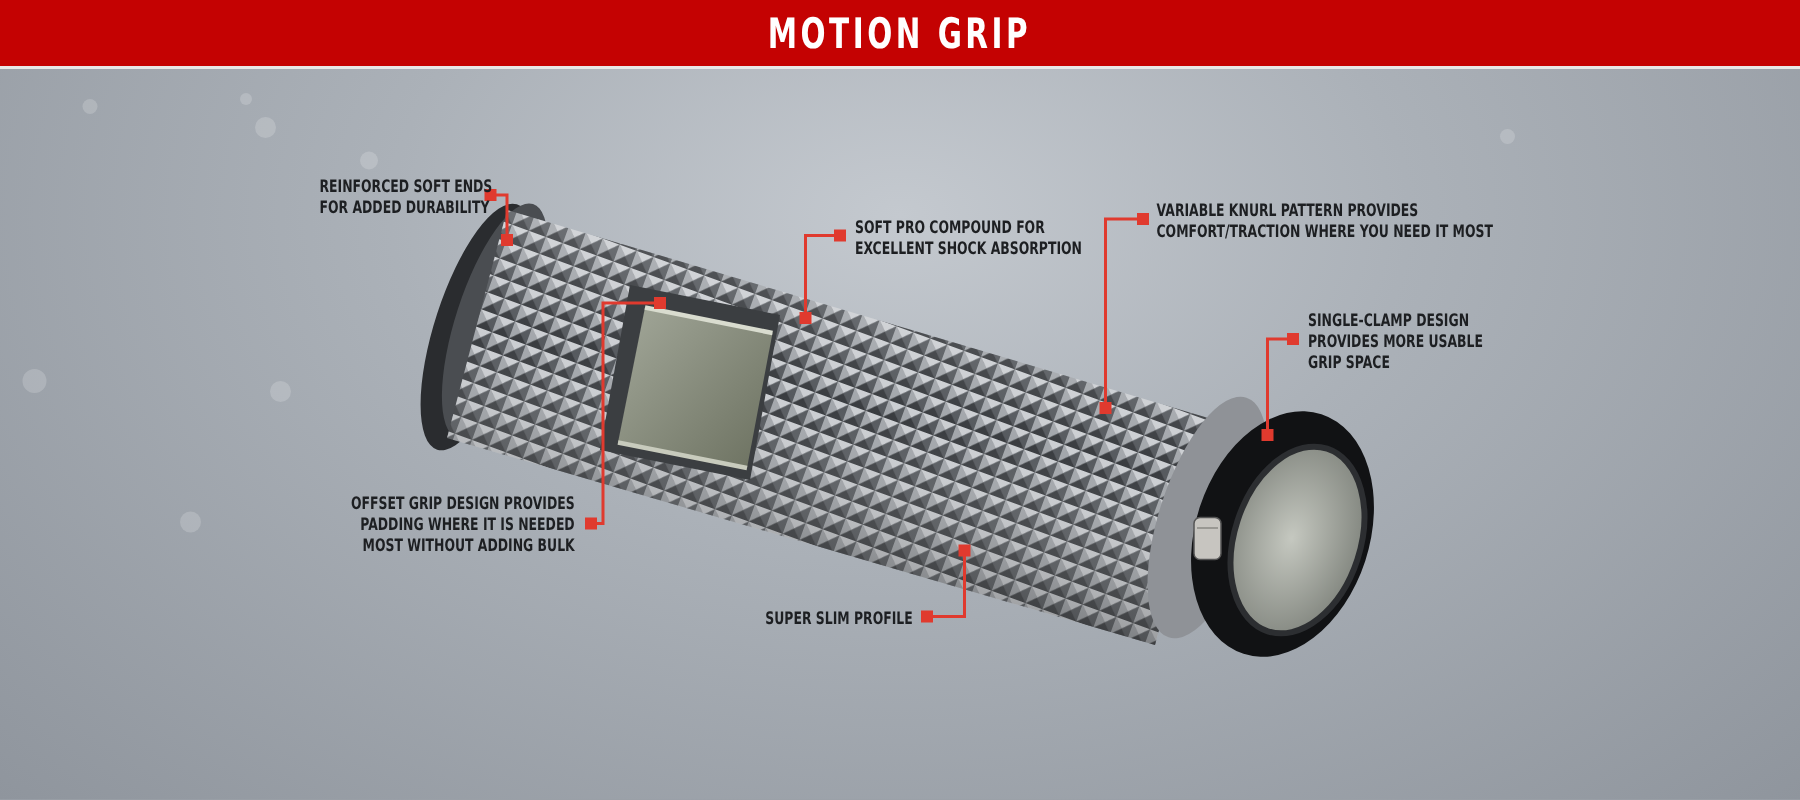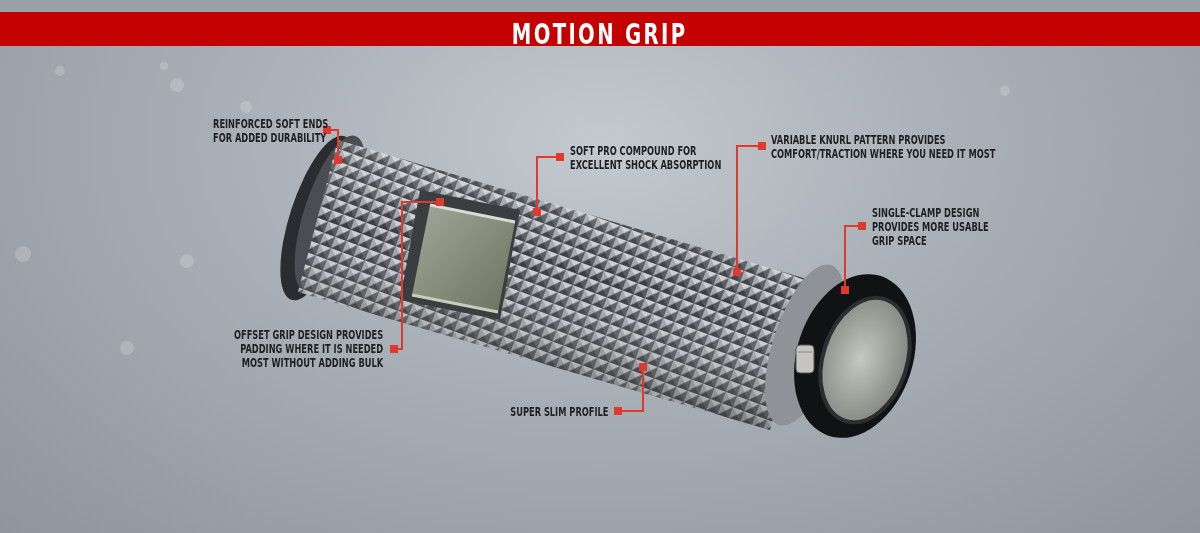--- a/index.html
+++ b/index.html
@@ -1,18 +1,18 @@
 <!DOCTYPE html>
 <html><head>
 <meta charset="utf-8">
 <style>
   html, body { margin:0; padding:0; }
   body { width:1200px; height:533px; overflow:hidden; position:relative;
          font-family:"Liberation Sans", sans-serif; background:#9aa0a7; }
-  .header { position:absolute; left:0; top:12px; width:1200px; height:44px;
+  .header { position:absolute; left:0; top:0; width:1200px; height:44px;
             background:#c40202; border-bottom:2px solid #e8e8e8; display:flex;
             align-items:center; justify-content:center; }
   .header-title { color:#fff; font-family:"DejaVu Sans Condensed","DejaVu Sans", sans-serif;
                   font-weight:bold; font-size:28px; letter-spacing:3px;
                   transform:scaleX(0.78); }
   .stage { position:absolute; left:0; top:46px; width:1200px; height:487px;
            background:
              radial-gradient(ellipse at 50% 20%, #c4c9cf 0%, #abb1b8 40%, #8f959d 100%); }
   .bokeh { position:absolute; border-radius:50%; background:rgba(255,255,255,0.18); }
   svg.art { position:absolute; left:0; top:0; }

